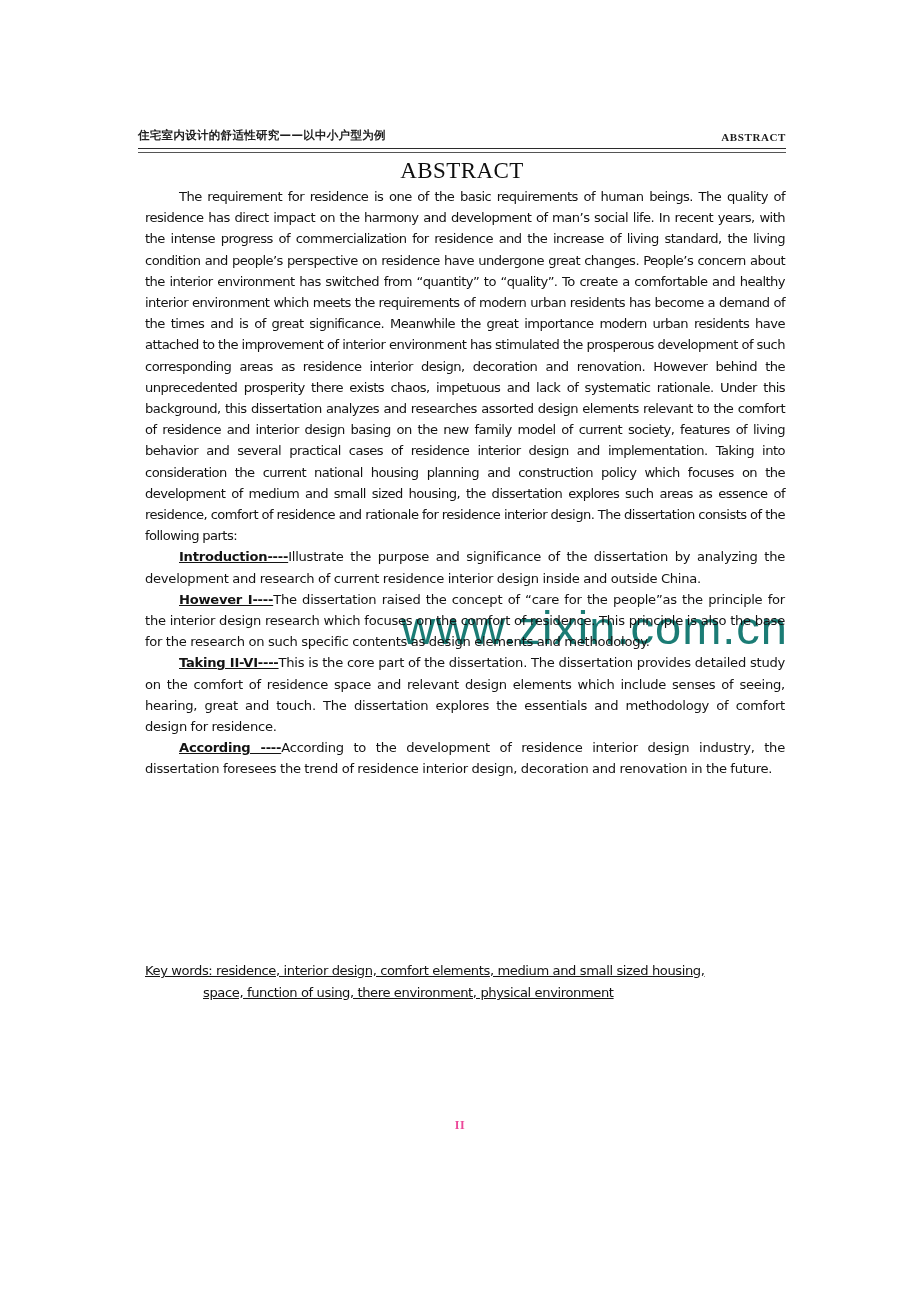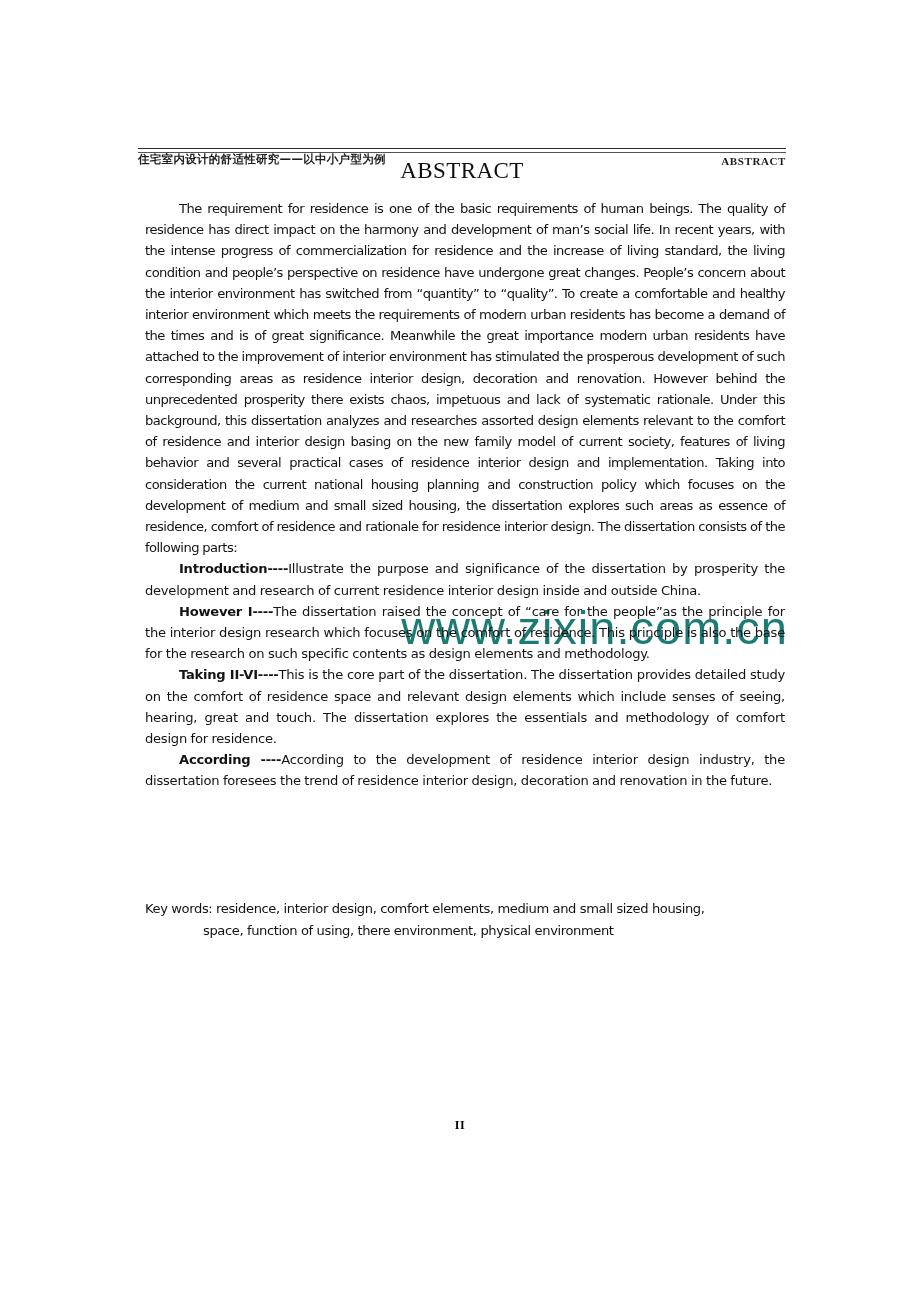--- a/index.html
+++ b/index.html
@@ -27,21 +27,20 @@
   
   .running-header {
     position: absolute;
     left: 138px;
     top: 128px;
     width: 648px;
     display: flex;
     align-items: flex-end;
     justify-content: space-between;
     padding-bottom: 3px;
-    margin-top: 24px;
   }
   .running-header-left {
     font-family: "DejaVu Sans", sans-serif;
     font-size: 11.5px;
     font-weight: 700;
     letter-spacing: 0.3px;
     color: #1d1d1d;
     white-space: nowrap;
   }
   .running-header-right {
@@ -99,21 +98,21 @@
     font-weight: 400;
     letter-spacing: 0.4px;
     color: #0f0f0f;
     z-index: 2;
   }
 
   
   .body-block {
     position: absolute;
     left: 145px;
-    top: 198px;
+    top: 186px;
     width: 640px;
     z-index: 2;
   }
   .para {
     margin: 0;
     text-align: justify;
     text-justify: inter-word;
     font-family: "DejaVu Sans", sans-serif;
     font-size: 13.1px;
     line-height: 21.2px;
@@ -123,34 +122,36 @@
     word-spacing: -0.3px;
   }
   .para.tight {
     letter-spacing: -0.55px;
   }
   .para + .para {
     margin-top: 0;
   }
   .bold-run {
     font-weight: 700;
+    text-decoration: underline;
   }
 
   
   .keywords {
     position: absolute;
     left: 145px;
-    top: 898px;
+    top: 960px;
     width: 640px;
     font-family: "DejaVu Sans", sans-serif;
     font-size: 13.1px;
     line-height: 22px;
     letter-spacing: -0.4px;
     color: #131313;
     z-index: 2;
+    text-decoration: underline;
   }
   .keywords-line1 {
     display: block;
     white-space: nowrap;
   }
   .keywords-line2 {
     display: block;
     padding-left: 58px;
     white-space: nowrap;
   }
@@ -159,21 +160,21 @@
   .page-number {
     position: absolute;
     left: 0;
     top: 1118px;
     width: 920px;
     text-align: center;
     font-family: "Liberation Serif", serif;
     font-size: 12px;
     font-weight: 700;
     letter-spacing: 0.5px;
-    color: #000000;
+    color: #ec4899;
     z-index: 2;
   }
 </style>
 </head>
 <body>
 
 <div class="page">
 
   <div class="watermark">www.zixin.com.cn</div>
 
@@ -184,21 +185,21 @@
   <div class="header-rule"></div>
   <div class="header-rule-thin"></div>
 
   <div class="doc-title">ABSTRACT</div>
 
   <div class="body-block">
 
     <p class="para tight">The requirement for residence is one of the basic requirements of human beings. The quality of residence has direct impact on the harmony and development of man’s social life. In recent years, with the intense progress of commercialization for residence and the increase of living standard, the living condition and people’s perspective on residence have undergone great changes. People’s concern about the interior environment has switched from “quantity” to “quality”. To create a comfortable and healthy interior environment which meets the requirements of modern urban residents has become a demand of the times and is of great significance. Meanwhile the great importance modern urban residents have attached to the improvement of interior environment has stimulated the prosperous development of such corresponding areas as residence interior design, decoration and renovation. However behind the unprecedented prosperity there exists chaos, impetuous and lack of systematic rationale. Under this background, this dissertation analyzes and researches assorted design elements relevant to the comfort of residence and interior design basing on the new family model of current society, features of living behavior and several practical cases of residence interior design and implementation. Taking into consideration the current national housing planning and construction policy which focuses on the development of medium and small sized housing, the dissertation explores such areas as essence of residence, comfort of residence and rationale for residence interior design. The dissertation consists of the following parts:</p>
 
     <p class="para">
-      <span class="bold-run">Introduction----</span><span>Illustrate the purpose and significance of the dissertation by prosperity the development and research of current residence interior design inside and outside China.</span>
+      <span class="bold-run">Introduction----</span><span>Illustrate the purpose and significance of the dissertation by analyzing the development and research of current residence interior design inside and outside China.</span>
     </p>
 
     <p class="para">
       <span class="bold-run">However I----</span><span>The dissertation raised the concept of “care for the people”as the principle for the interior design research which focuses on the comfort of residence. This principle is also the base for the research on such specific contents as design elements and methodology.</span>
     </p>
 
     <p class="para">
       <span class="bold-run">Taking II-VI----</span><span>This is the core part of the dissertation. The dissertation provides detailed study on the comfort of residence space and relevant design elements which include senses of seeing, hearing, great and touch. The dissertation explores the essentials and methodology of comfort design for residence.</span>
     </p>
 

